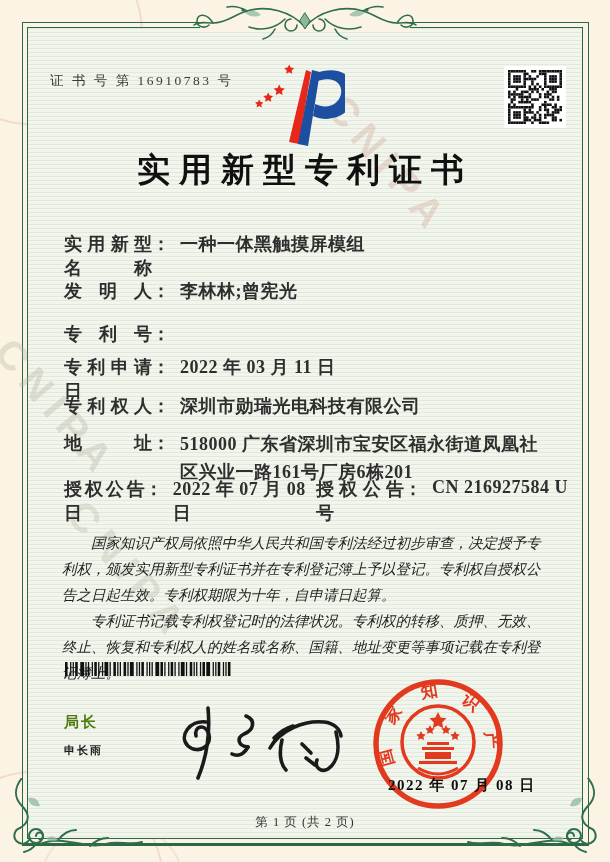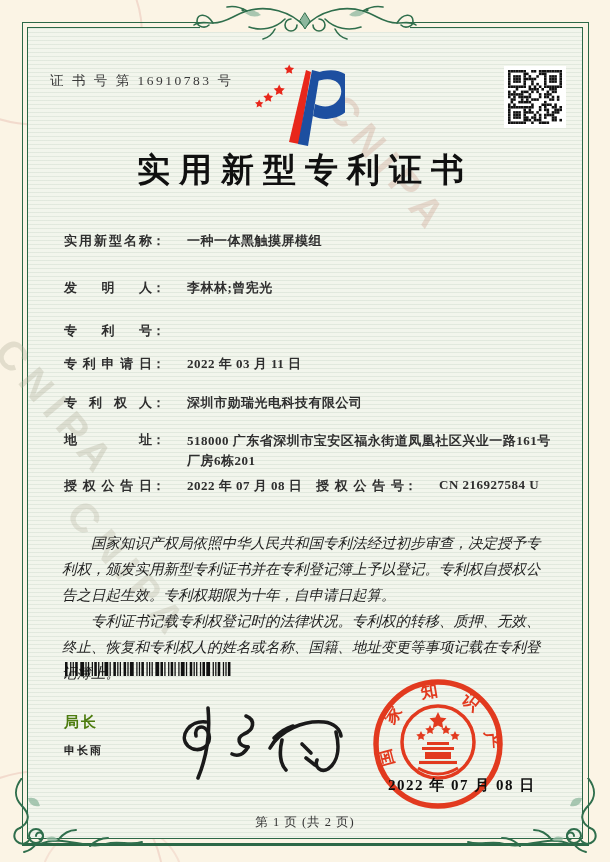--- a/index.html
+++ b/index.html
@@ -26,25 +26,25 @@
   .wm2{left:20px;top:330px;color:rgba(180,175,155,.34);}
   .wm3{left:92px;top:492px;color:rgba(180,175,155,.30);}
   
   .cert-no{position:absolute;left:50px;top:72px;font-size:13.5px;letter-spacing:2.5px;color:#3a3a3a;}
   .logo{position:absolute;left:250px;top:56px;width:95px;height:95px;}
   .qr{position:absolute;left:504px;top:66px;width:62px;height:62px;background:#fff;}
   .title{position:absolute;left:0;top:148px;width:100%;text-align:center;
          font-size:33px;font-weight:700;letter-spacing:9px;color:#101010;}
   
   .row{position:absolute;left:64px;display:flex;align-items:flex-start;
-       font-size:13px;color:#2e2e2e;}
+       font-size:18px;color:#2e2e2e;}
   .row .lab{display:inline-block;width:88px;text-align:justify;text-align-last:justify;
             font-weight:600;}
   .row .colon{font-weight:600;margin-right:10px;}
-  .row .val{font-weight:600;letter-spacing:.5px;margin-left:12px;}
+  .row .val{font-weight:600;letter-spacing:.5px;}
   .row .val.wide{width:368px;line-height:1.55;}
   .r0{top:232px;} .r1{top:279px;} .r2{top:322px;} .r3{top:355px;}
   .r4{top:394px;} .r5{top:431px;} .r6{top:477px;}
   .pair1{display:flex;width:252px;}
   
   .body-text{position:absolute;left:62px;top:530px;width:487px;
              font-family:"DejaVu Serif",serif;font-style:italic;
              font-size:14.5px;line-height:1.8;color:#1e1e1e;}
   .body-text p{margin:0;text-indent:2em;}
   

